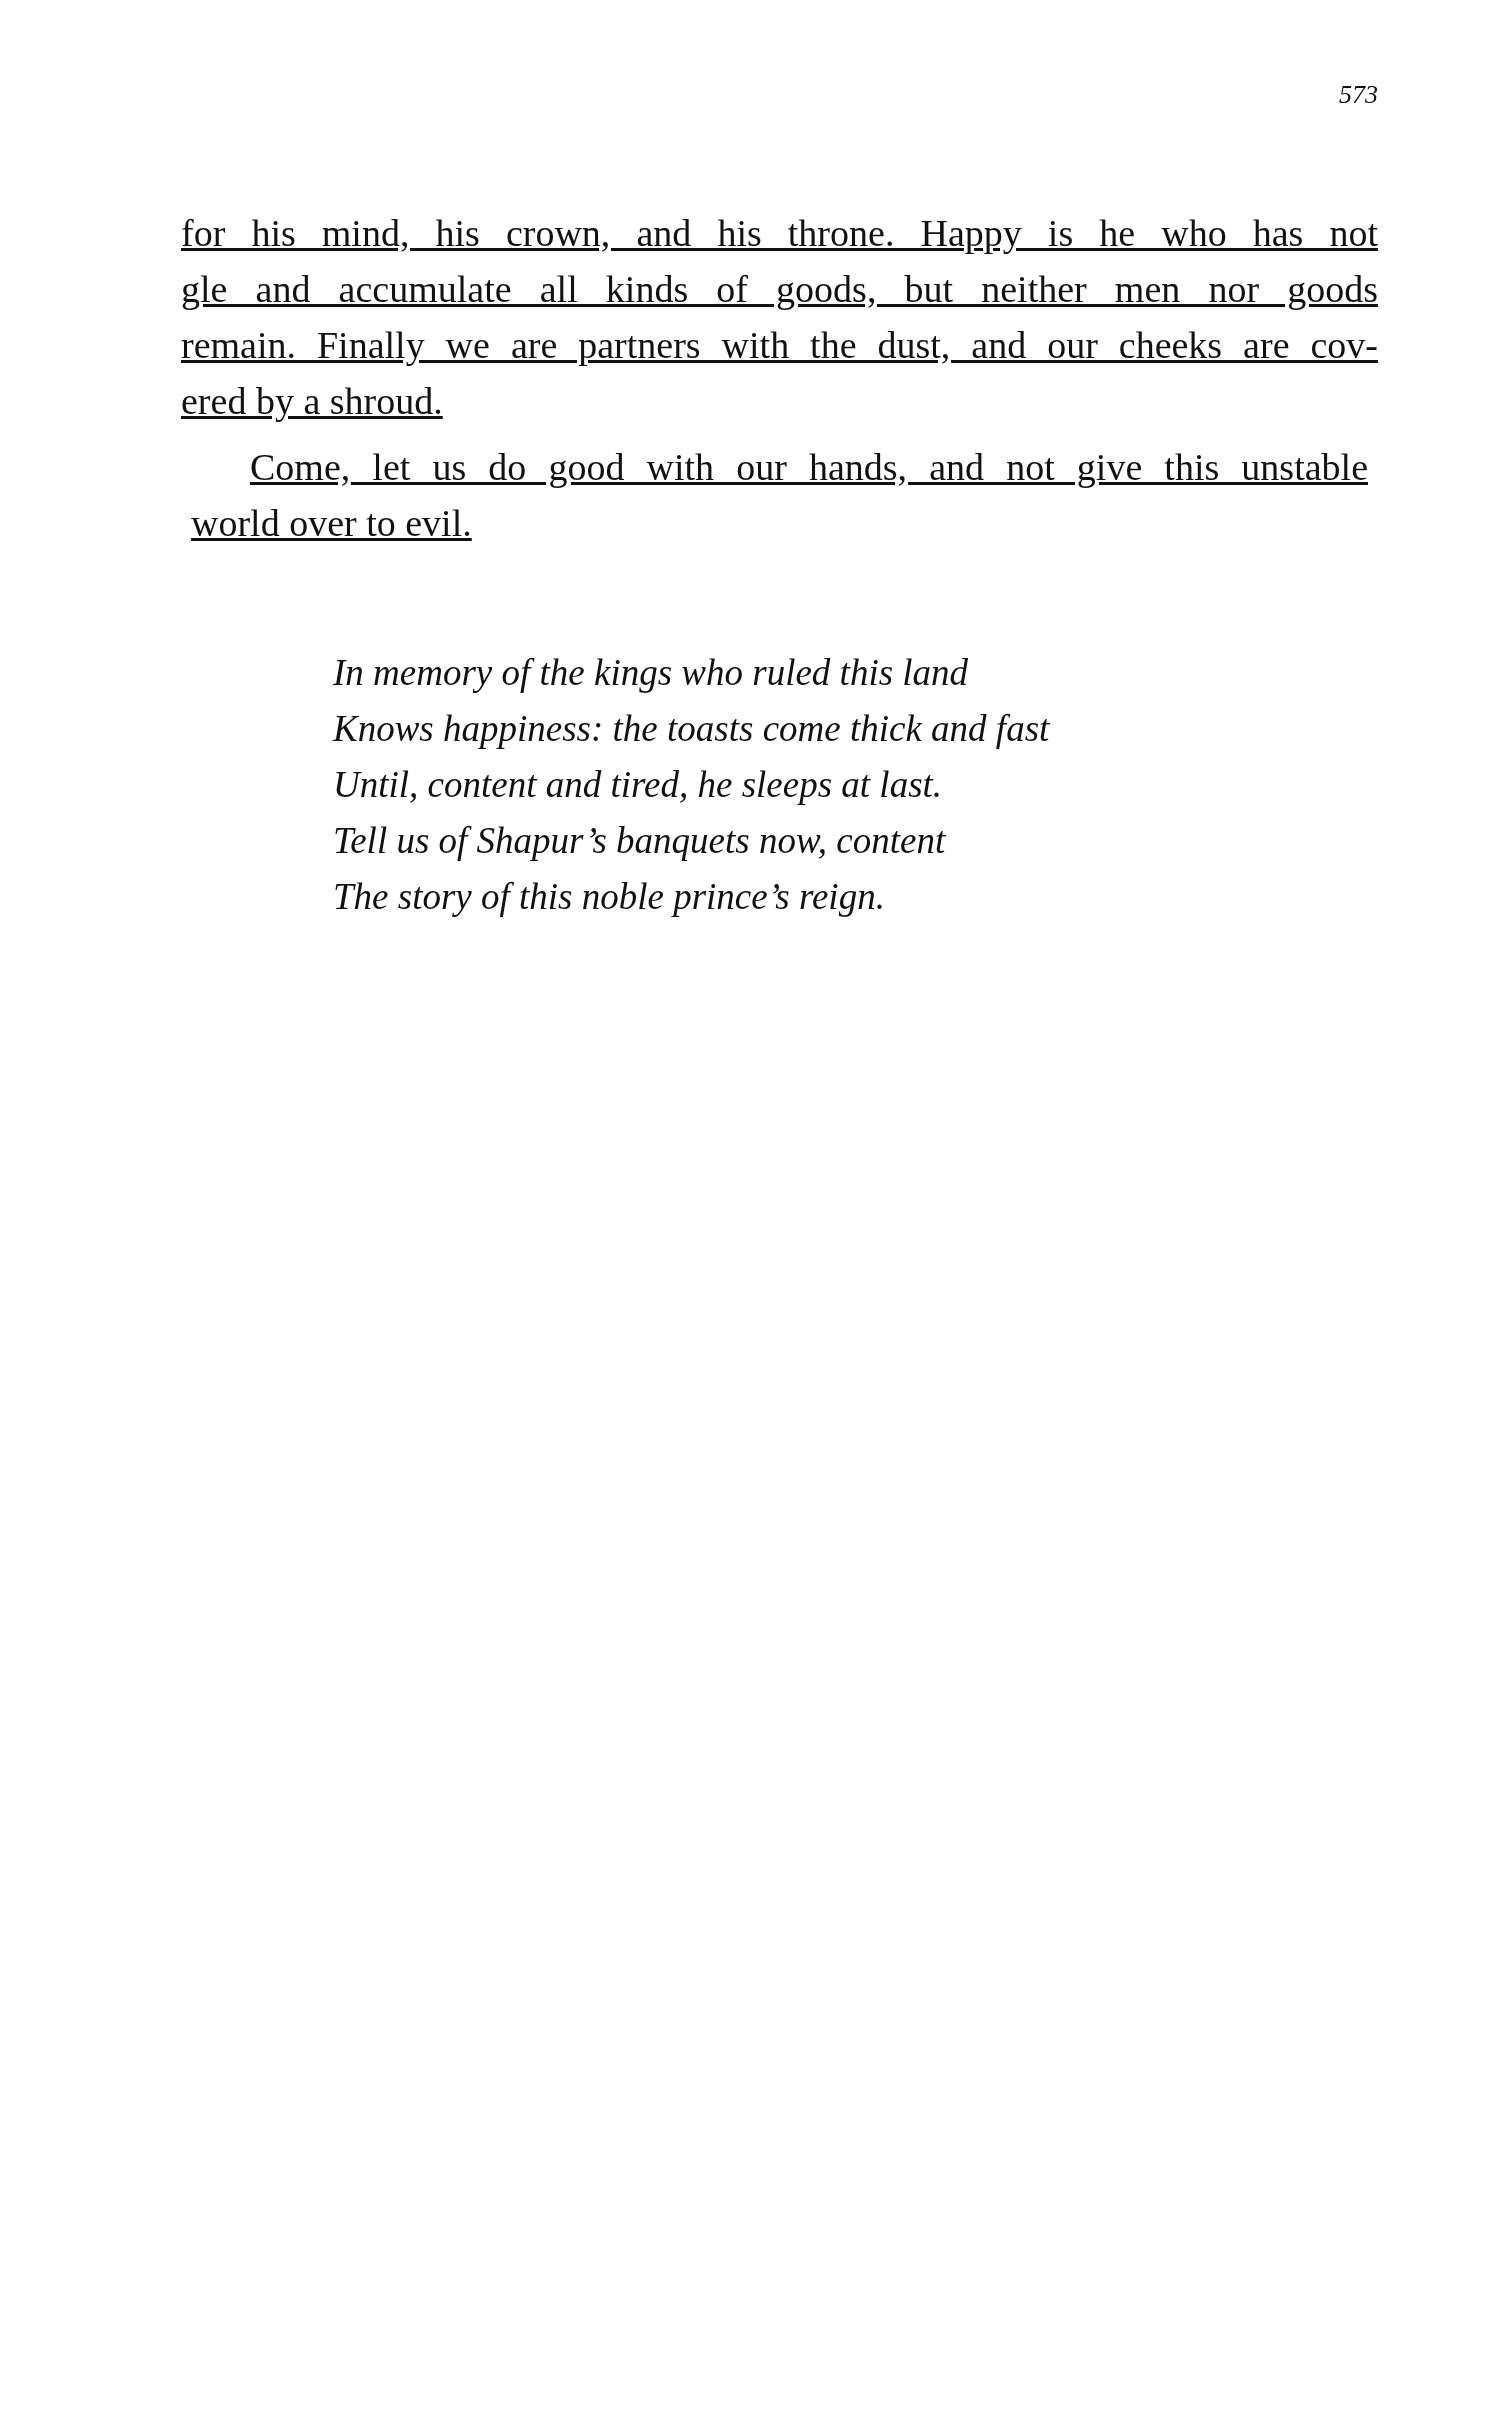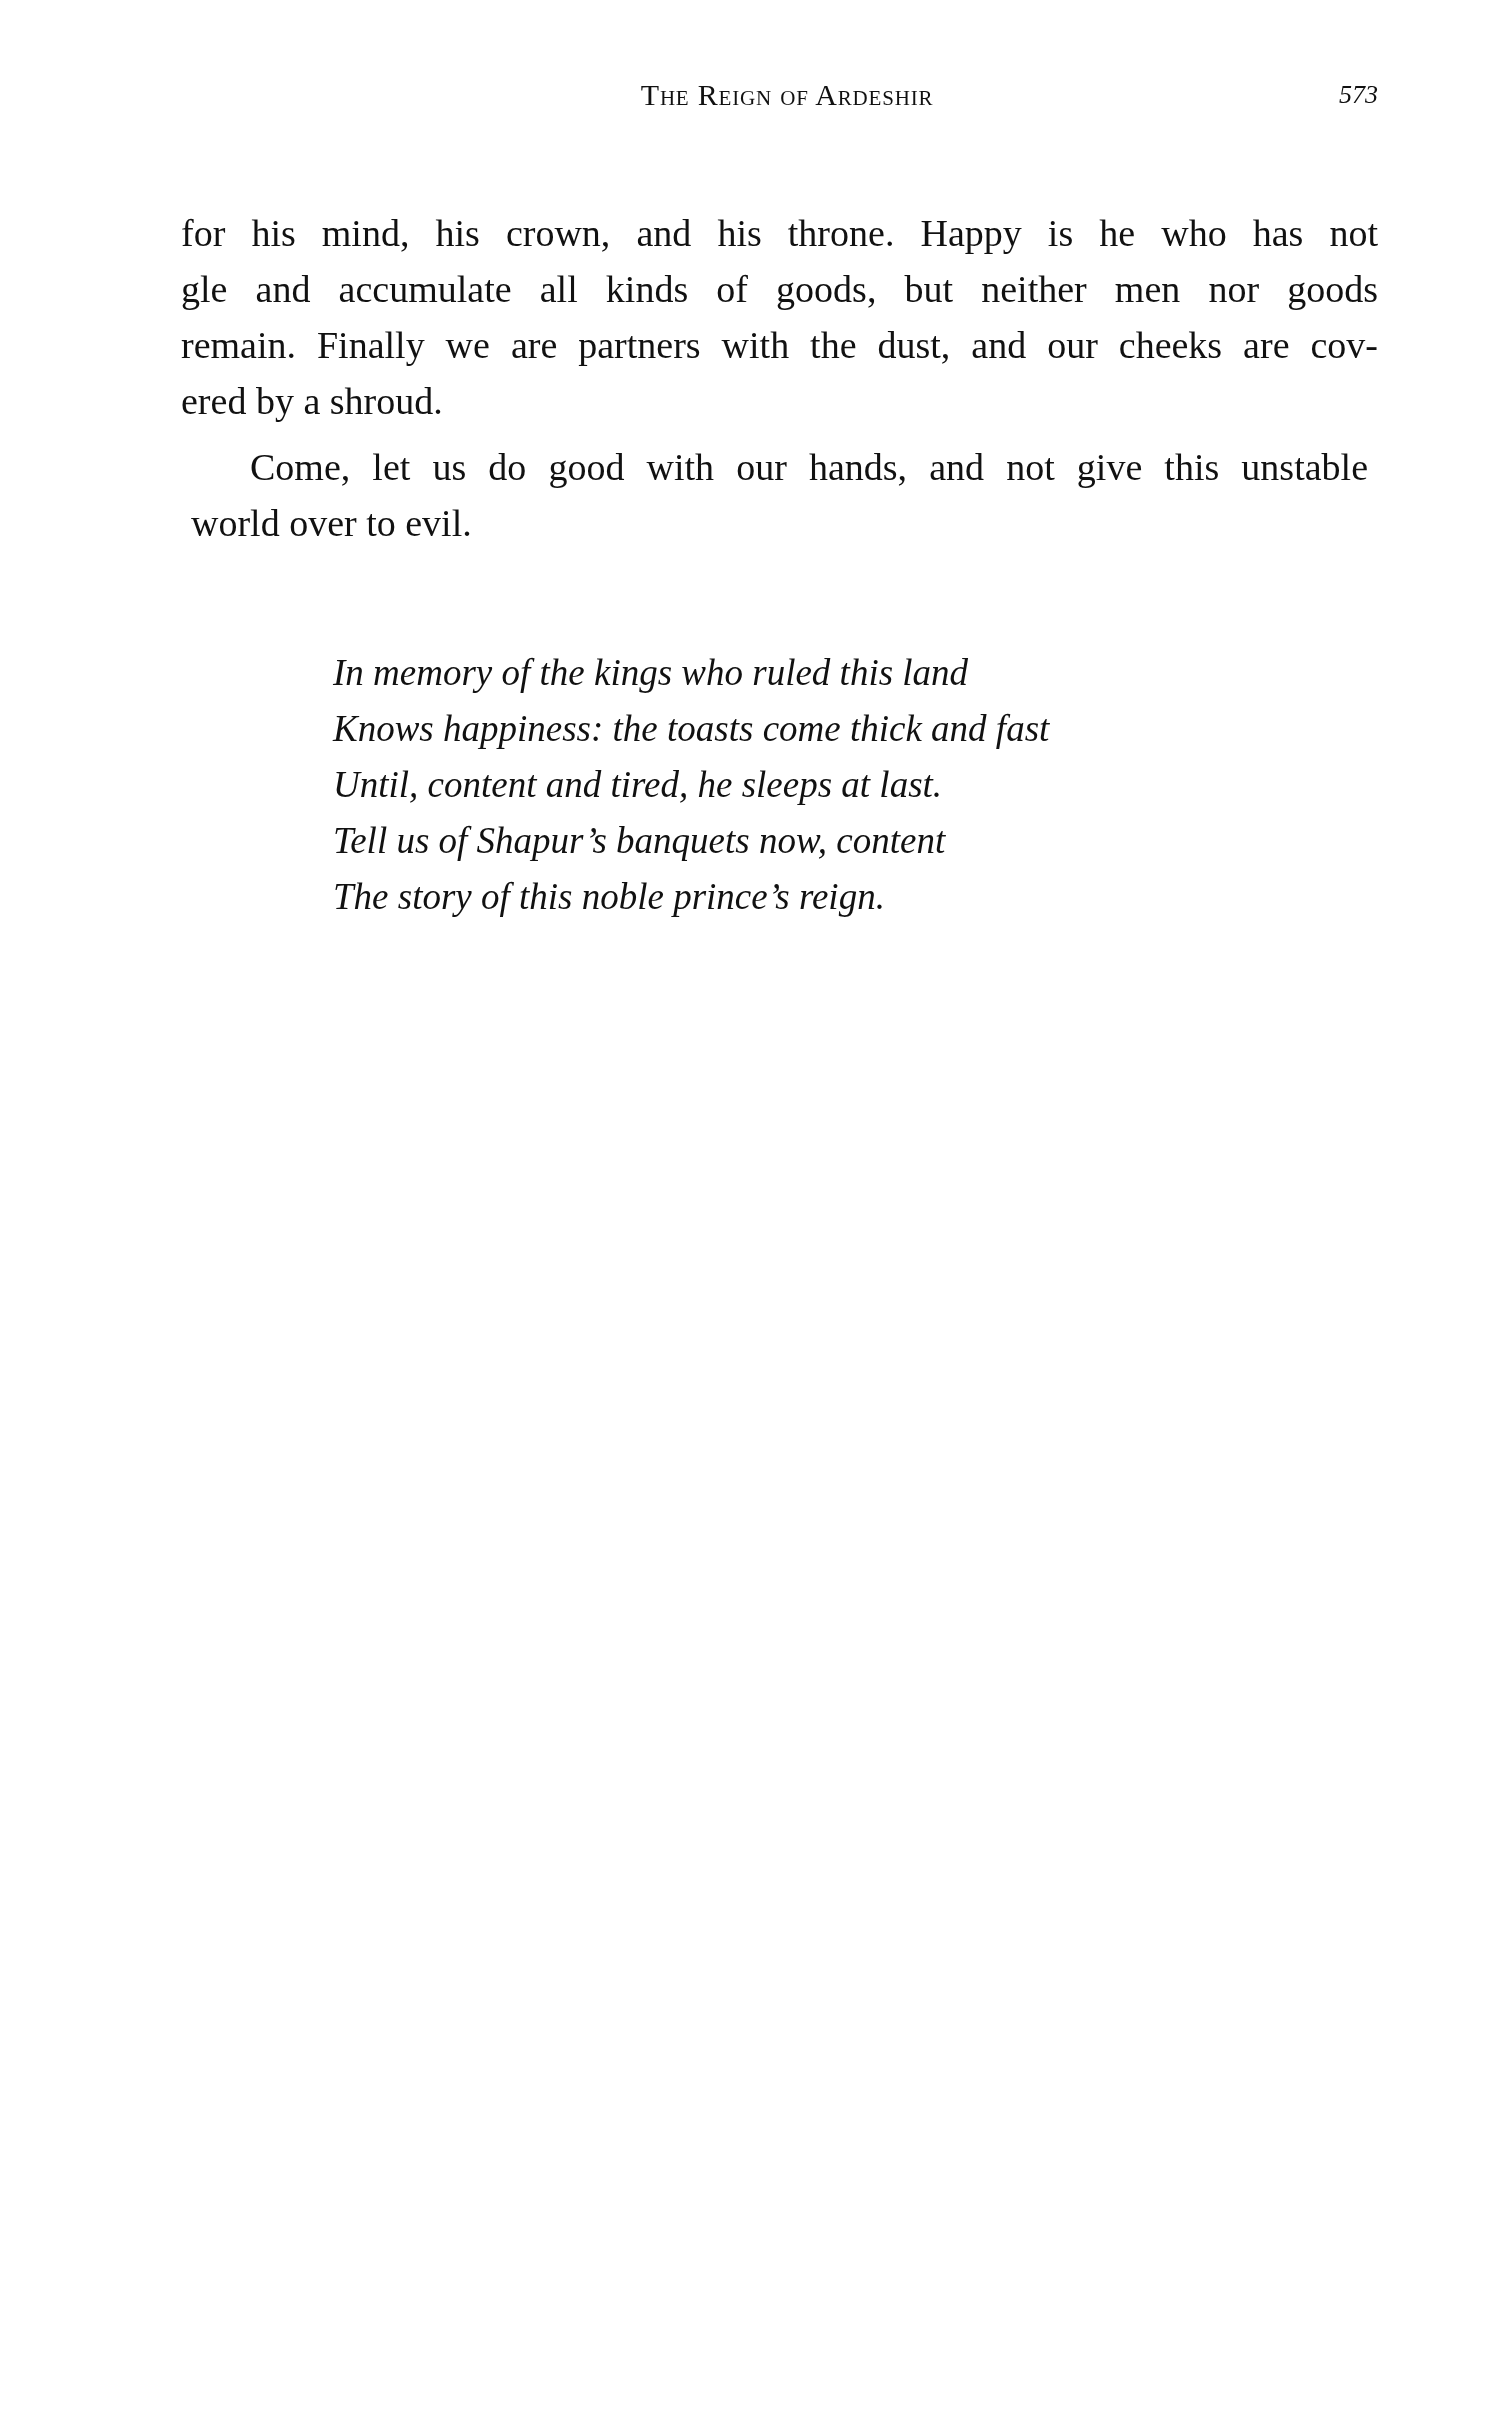--- a/index.html
+++ b/index.html
@@ -42,20 +42,21 @@
     text-align: right;
     font-size: 26px;
     line-height: 39px;
     font-style: italic;
   }
   .body-text {
     position: absolute;
     left: 181px;
     top: 205px;
     width: 1197px;
+    text-decoration: underline;
   }
   .line {
     display: block;
     height: 56px;
     font-size: 38px;
     line-height: 56px;
     text-align: justify;
     text-align-last: justify;
     white-space: nowrap;
     overflow: visible;
@@ -78,21 +79,20 @@
     font-size: 37px;
     line-height: 56px;
     font-style: italic;
     white-space: nowrap;
   }
 </style>
 </head>
 <body>
 
 <header class="running-head">
-  <div class="running-title">The Reign of Ardeshir</div>
   <div class="page-number">573</div>
 </header>
 
 <main class="body-text">
   <p style="margin:0">
     <span class="line">for his mind, his crown, and his throne. Happy is he who has not</span>
     <span class="line">gle and accumulate all kinds of goods, but neither men nor goods</span>
     <span class="line">remain. Finally we are partners with the dust, and our cheeks are cov-</span>
     <span class="line last">ered by a shroud.</span>
   </p>

